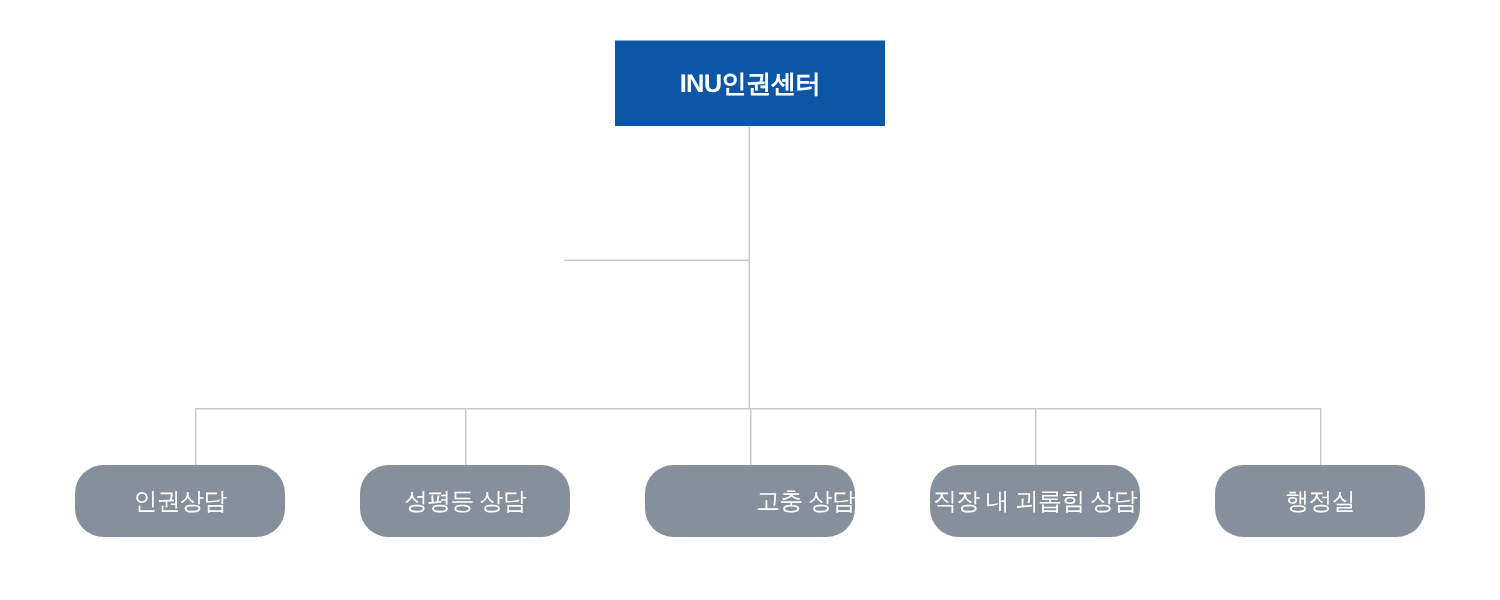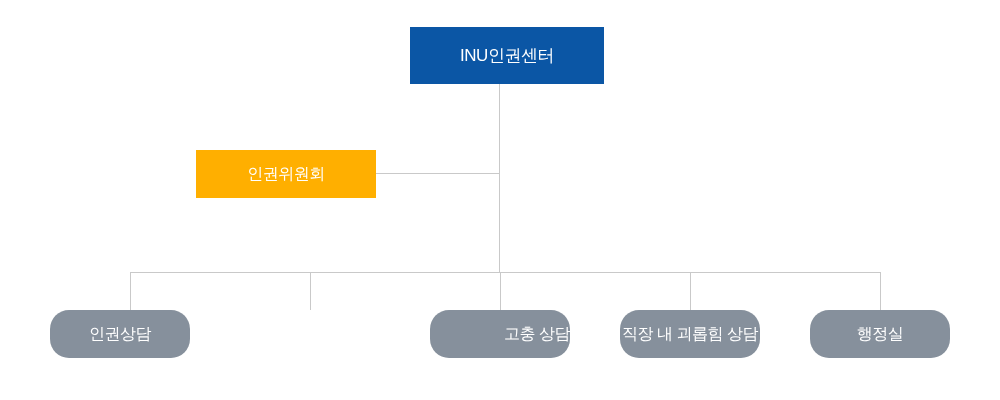--- a/index.html
+++ b/index.html
@@ -22,23 +22,24 @@
     justify-content: center;
     color: #ffffff;
     font-weight: 500;
     letter-spacing: -0.5px;
     text-align: center;
     box-sizing: border-box;
     white-space: nowrap;
   }
   .node-root {
     left: 410px; top: 27px;
-    width: 194px; height: 57px;
+    width: 180px; height: 57px;
     background: var(--root-color, #0b56a5);
     font-size: 17px;
+    font-weight: bold;
   }
   .node-committee {
     left: 196px; top: 150px;
     width: 180px; height: 48px;
     background: var(--committee-color, #ffaf00);
     font-size: 16px;
   }
   .node-dept {
     top: 310px;
     width: 140px; height: 48px;
@@ -76,28 +77,28 @@
   <div class="line line-drop line-drop-0"></div>
   <div class="line line-drop line-drop-1"></div>
   <div class="line line-drop line-drop-2"></div>
   <div class="line line-drop line-drop-3"></div>
   <div class="line line-drop line-drop-4"></div>
 
   <div class="node node-root">
     <span>INU인권센터</span>
   </div>
 
-  <div class="node node-committee">
-    <span>인권위원회</span>
-  </div>
 
   <div class="node node-dept node-dept-0">
     <span>인권상담</span>
   </div>
 
+  <div class="node node-dept node-dept-1">
+    <span>성평등 상담</span>
+  </div>
 
   <div class="node node-dept node-dept-2">
     <span>고충 상담</span>
   </div>
 
   <div class="node node-dept node-dept-3">
     <span>직장 내 괴롭힘 상담</span>
   </div>
 
   <div class="node node-dept node-dept-4">

